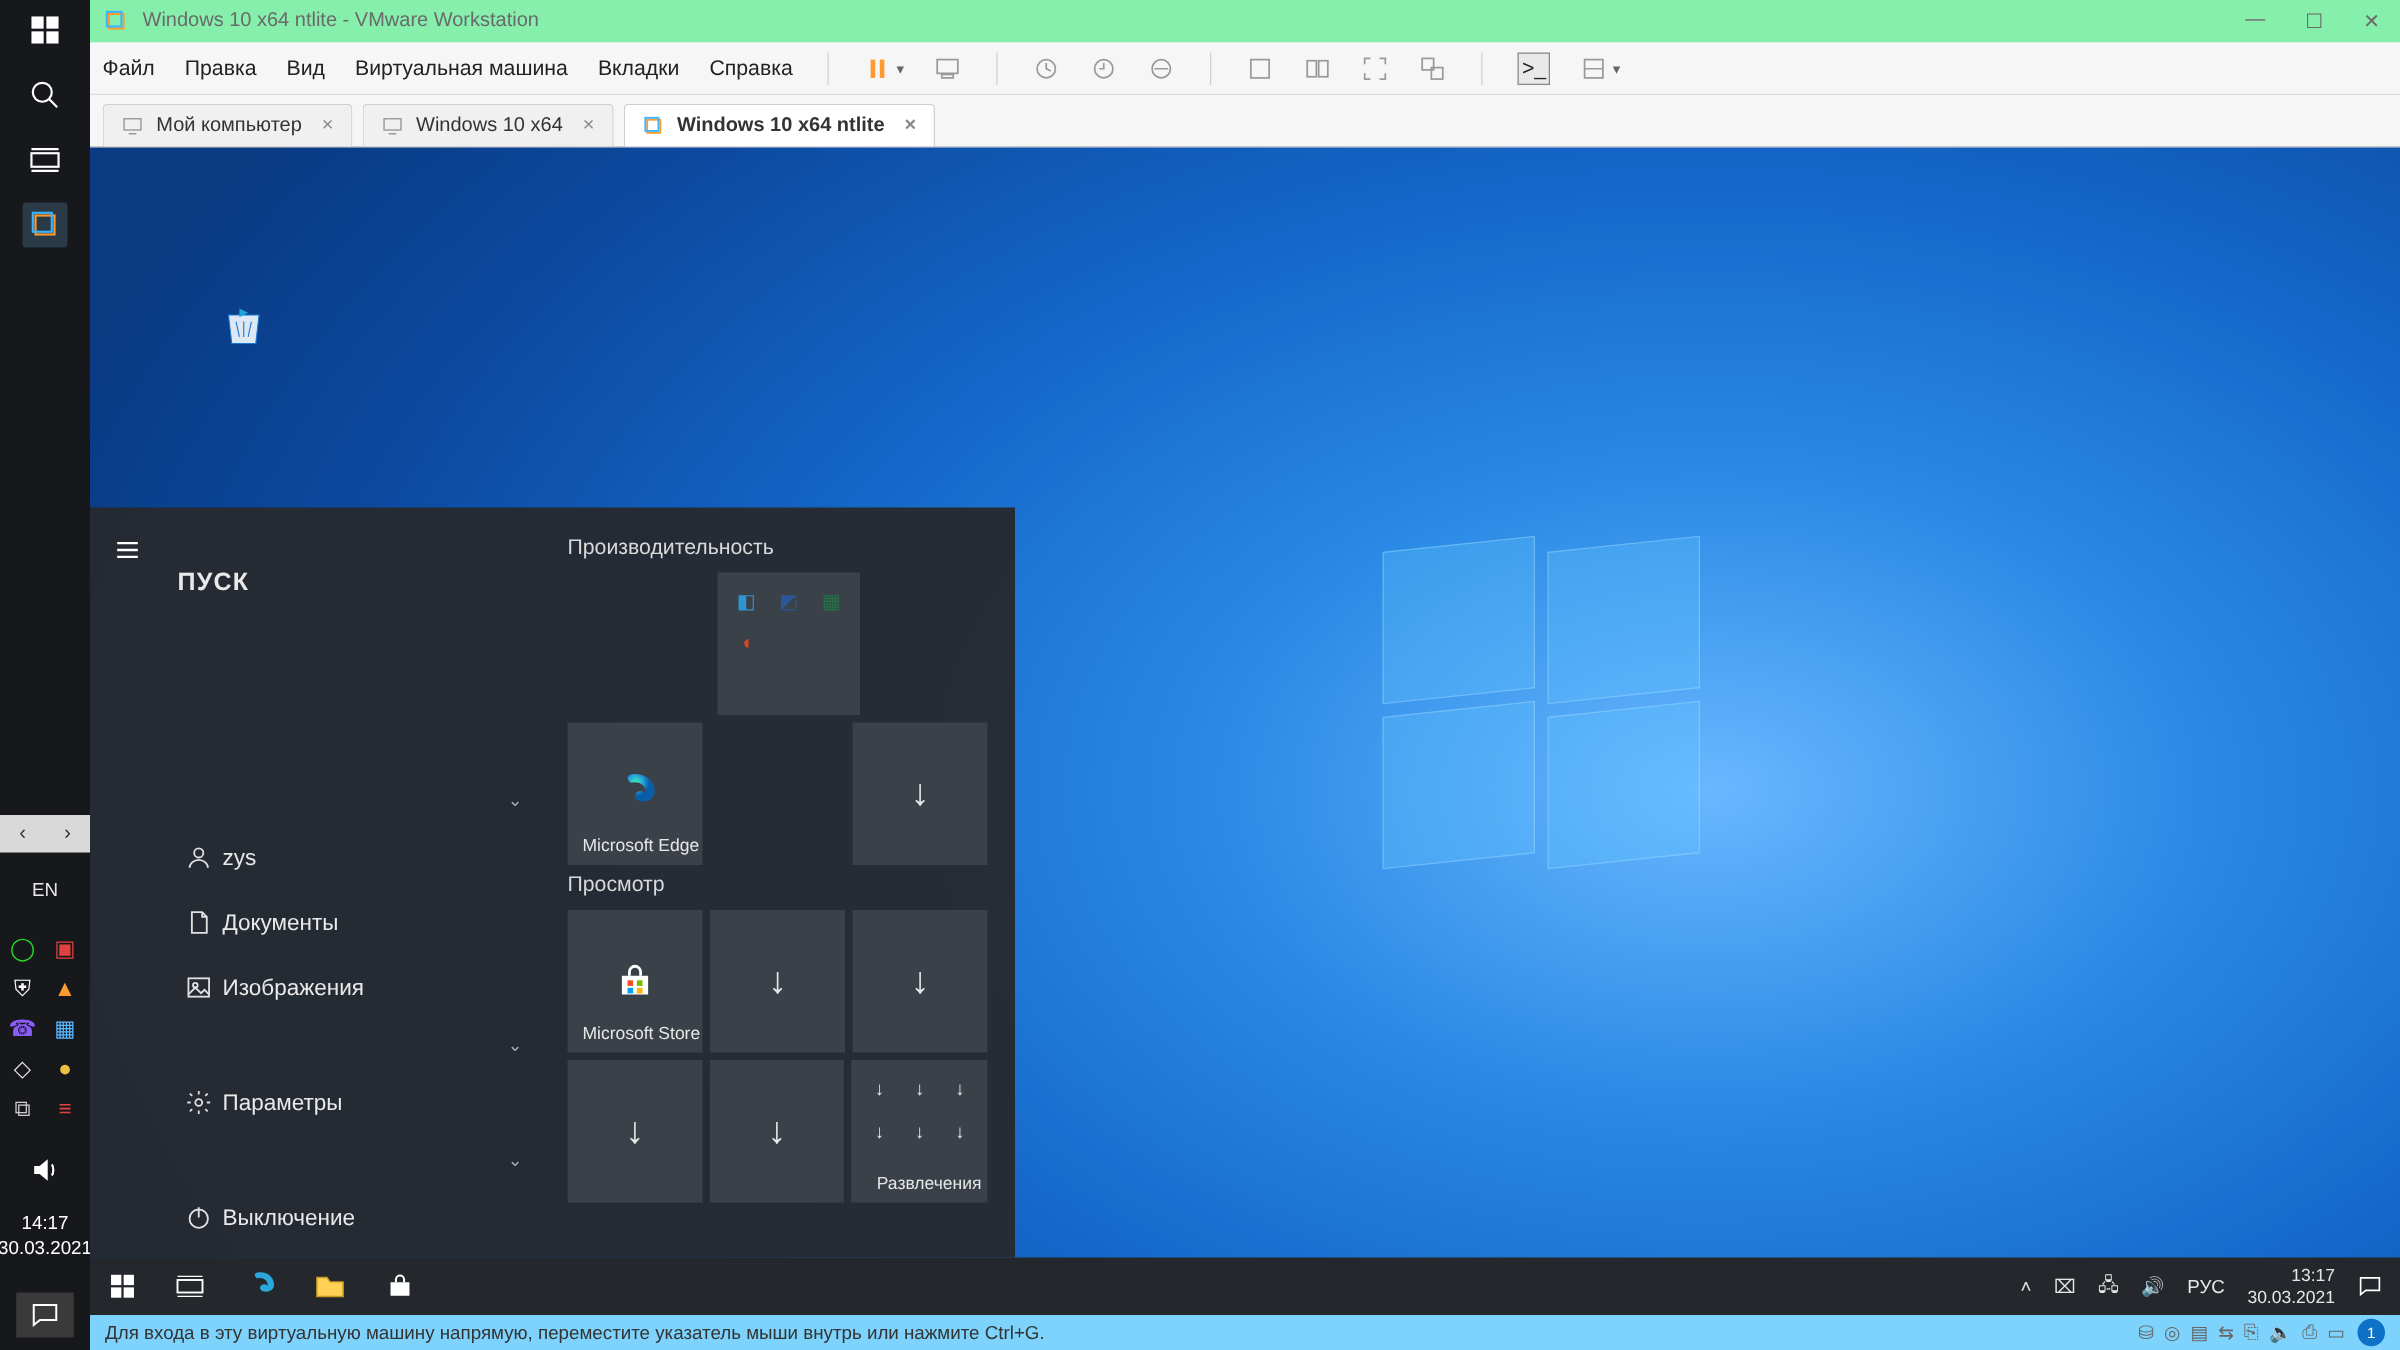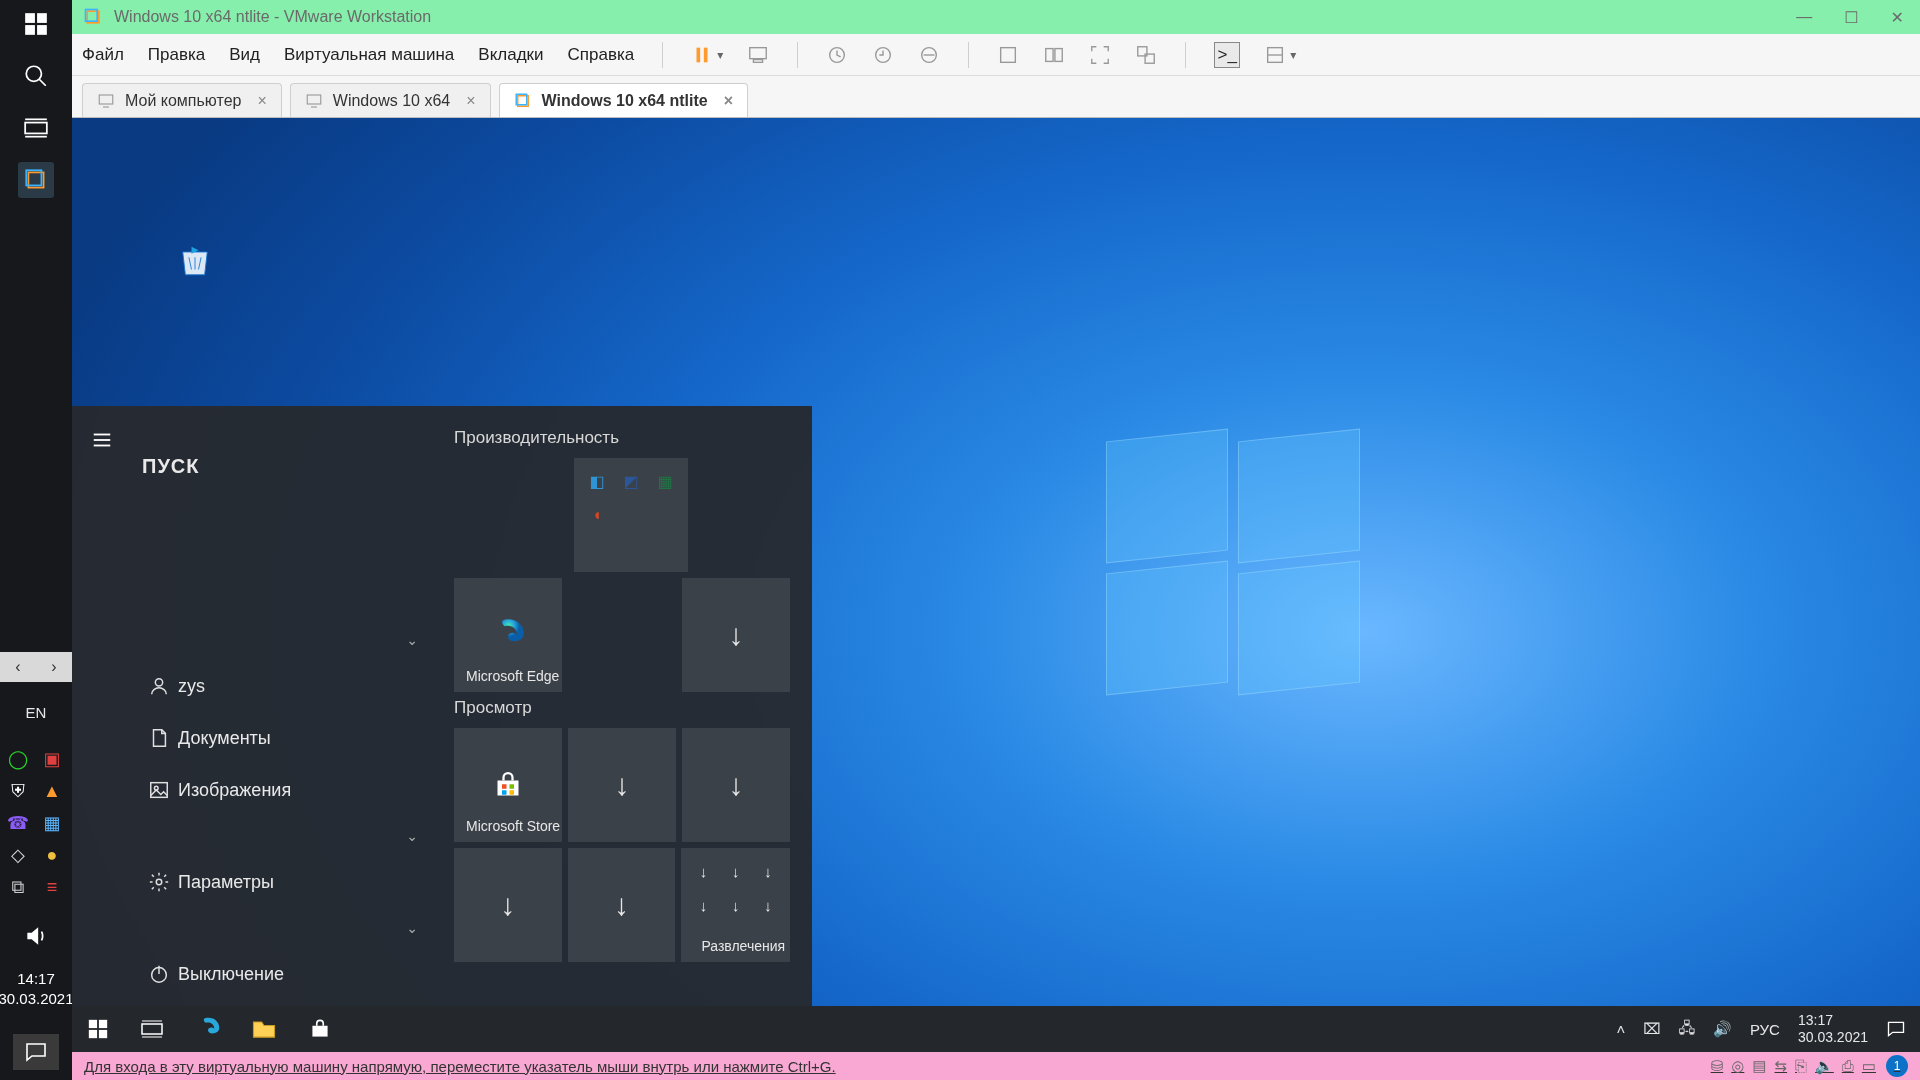--- a/index.html
+++ b/index.html
@@ -62,24 +62,24 @@
 .tile.folder .mini{display:flex;align-items:center;justify-content:center;}
 .tile.folder.off .mini{font-size:16px;}
 .dl-icon{font-size:30px;}
 
 
 #gtb { position: absolute; left: 0; right: 0; bottom: 0; height: 46px; background: #24282d; display: flex; align-items: center; }
 #gtb .start-btn{width:52px;height:46px;display:flex;align-items:center;justify-content:center;}
 #gtb .search{flex:0 0 390px;height:40px;margin:0 6px;background:#fff;border:2px solid #2f7dd1;display:flex;align-items:center;padding:0 10px;color:#555;font-size:17px;gap:10px;}
 #gtb .tb-ico{width:56px;height:46px;display:flex;align-items:center;justify-content:center;}
 #gtb .tray{margin-left:auto;display:flex;align-items:center;gap:18px;padding-right:14px;color:#e7e7e7;font-size:15px;}
-#gtb .clock{text-align:left;line-height:1.2;font-size:14px;}
-
-
-#vm-status { height: 28px; background: #f9a8d4; color: #333; font-size: 15px; display: flex; align-items: center; padding: 0 12px; text-decoration: underline; }
+#gtb .clock{text-align:right;line-height:1.2;font-size:14px;}
+
+
+#vm-status { height: 28px; background: #7dd3fc; color: #333; font-size: 15px; display: flex; align-items: center; padding: 0 12px; }
 #vm-status .ico-strip{margin-left:auto;display:flex;gap:8px;color:#666;font-size:15px;}
 #vm-status .badge{width:22px;height:22px;border-radius:50%;background:#0d72c7;color:#fff;display:flex;align-items:center;justify-content:center;font-size:12px;margin-left:10px;}
 
 svg{display:block;}
 .mono-ico path,.mono-ico rect,.mono-ico circle,.mono-ico line,.mono-ico polyline{stroke:#999;stroke-width:1.5;fill:none;}
 </style>
 </head>
 <body>
 
 <div id="host-rail">

